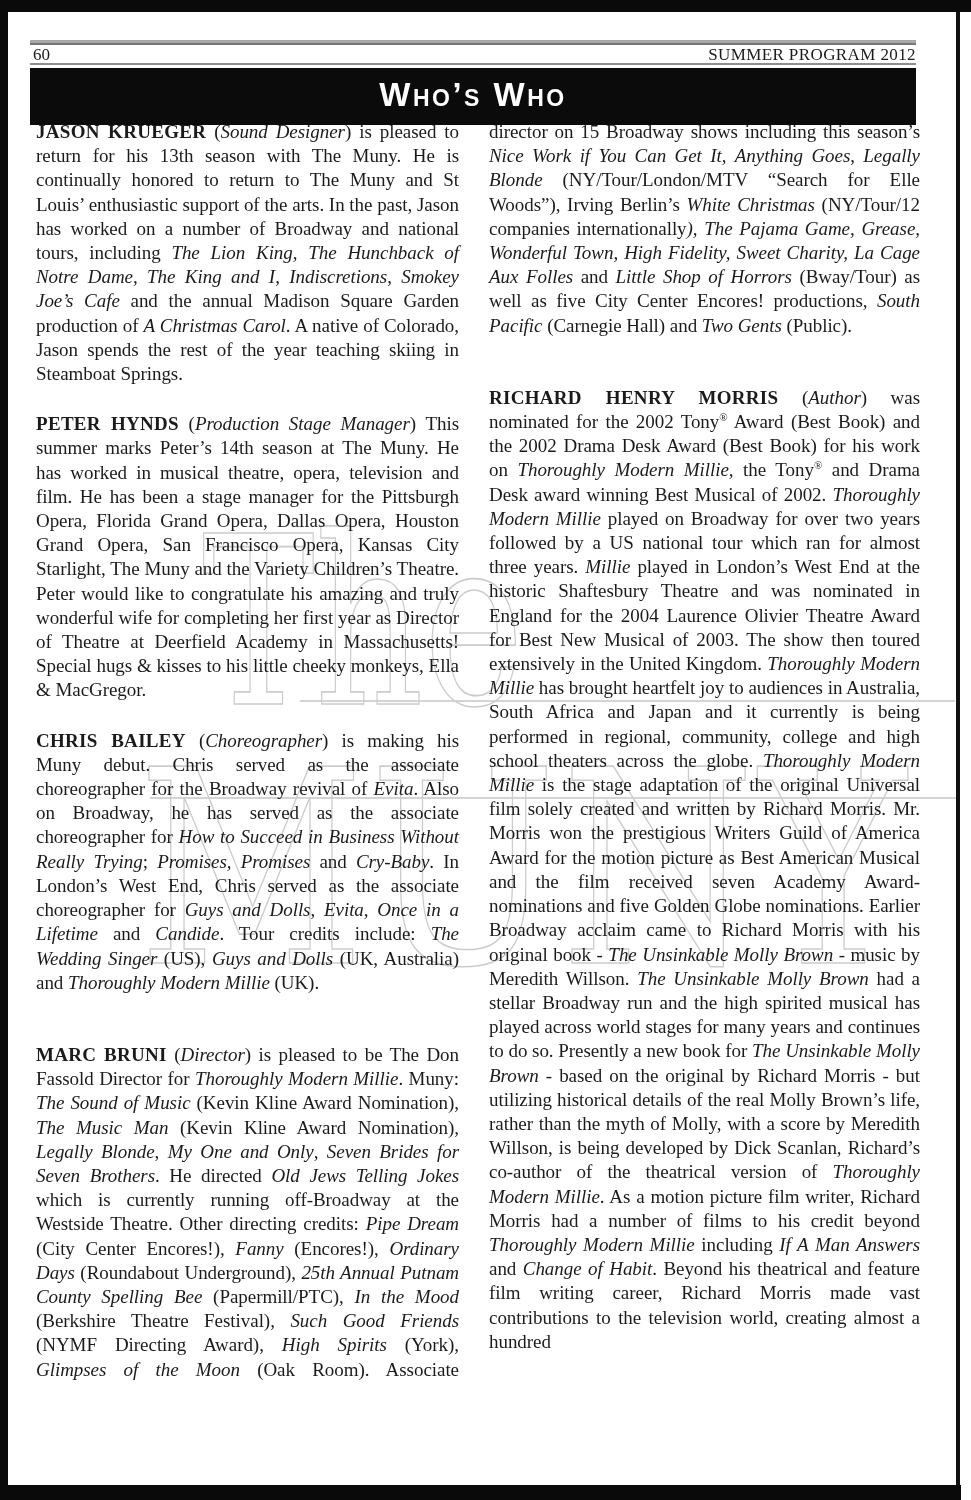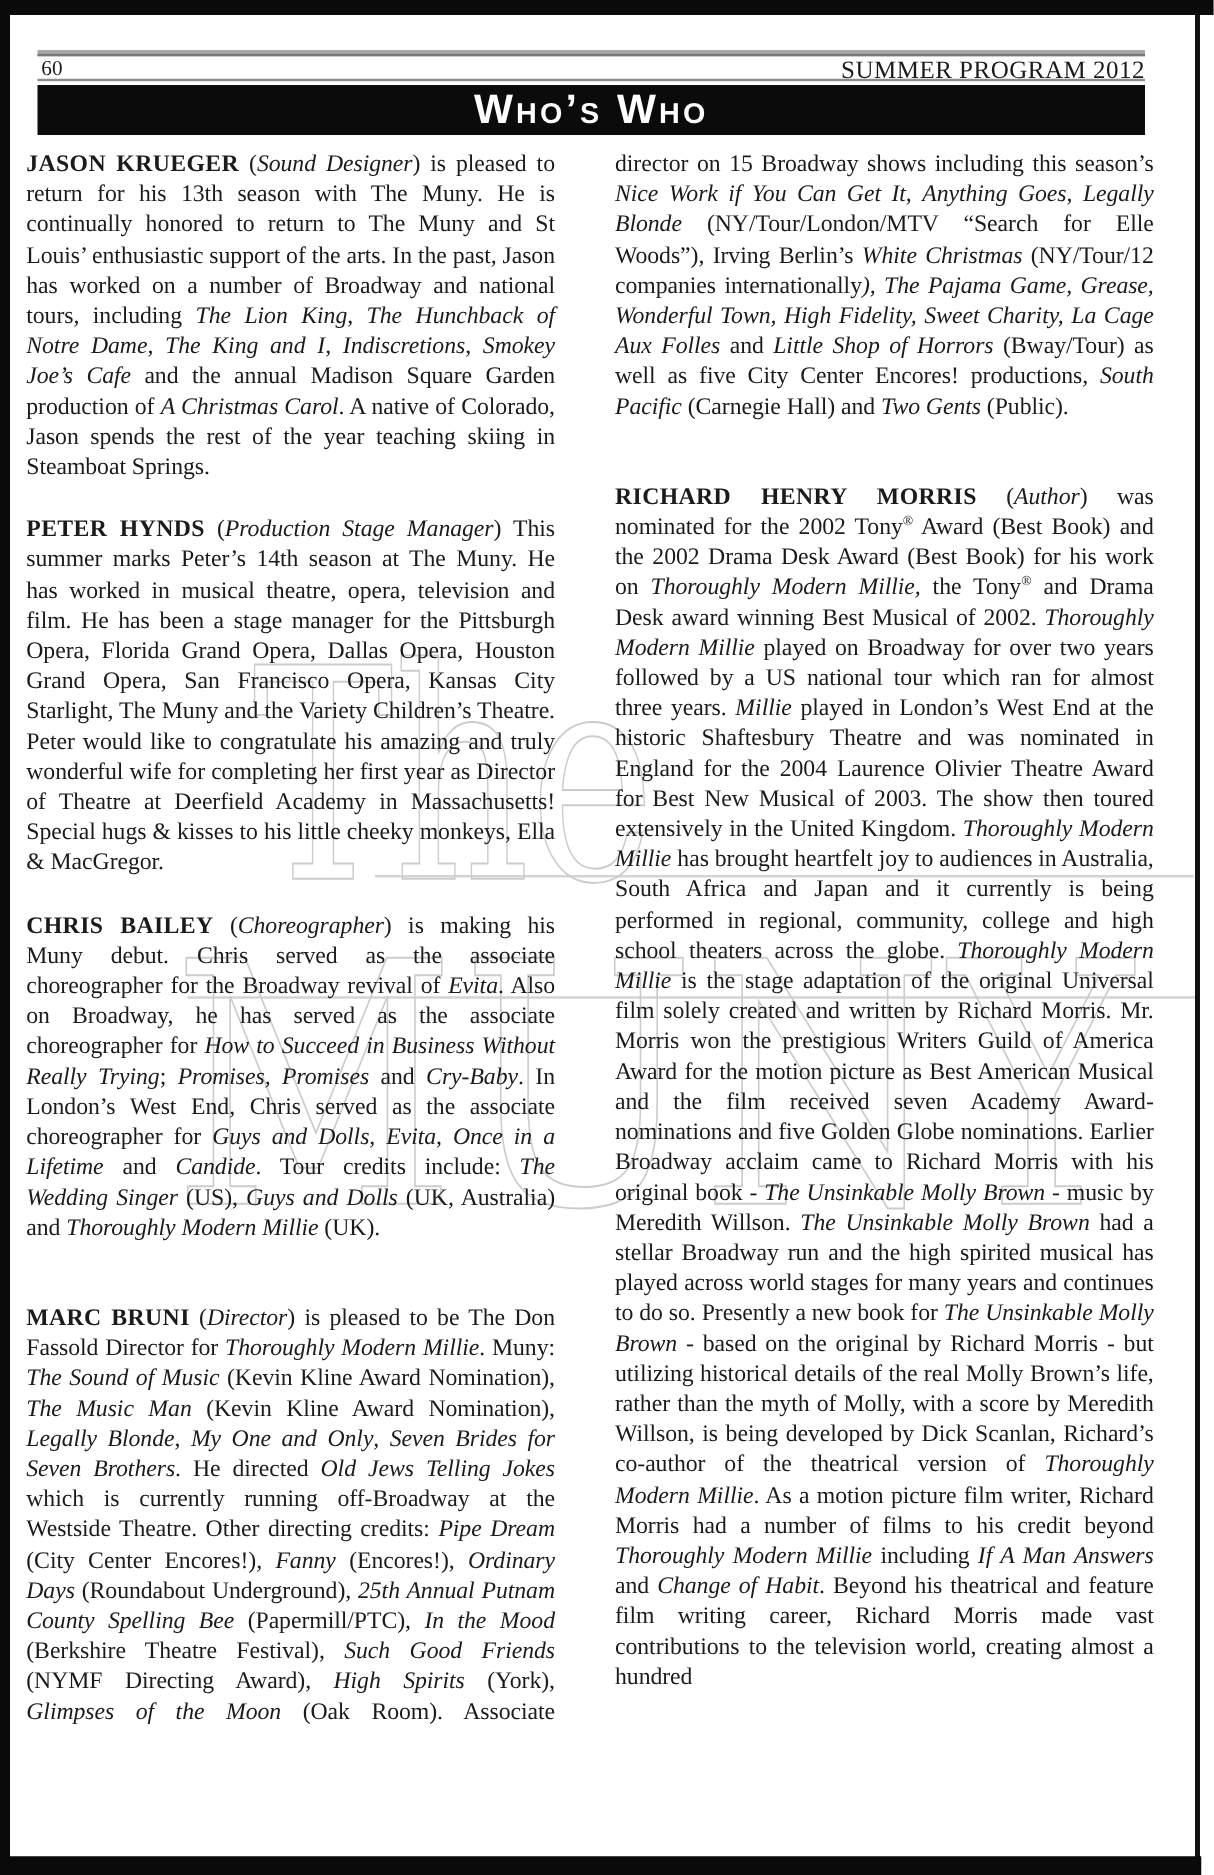--- a/index.html
+++ b/index.html
@@ -7,36 +7,36 @@
        font-family:"Liberation Serif",serif;color:#1b1b1b;}
   
   .frame-top{position:absolute;left:0;top:0;width:971px;height:12px;background:#0a0a0a;z-index:6;}
   .frame-left{position:absolute;left:0;top:0;width:8px;height:1500px;background:#0a0a0a;z-index:6;}
   .frame-bottom{position:absolute;left:0;top:1485px;width:961px;height:15px;background:#0a0a0a;z-index:6;}
   .frame-right{position:absolute;left:956px;top:0;width:4px;height:1500px;background:#111;z-index:5;}
   
   .rule-a{position:absolute;left:30px;top:40px;width:886px;height:3px;background:#a8a8a8;border-bottom:2px solid #777;z-index:3;}
   .rule-b{position:absolute;left:30px;top:63px;width:886px;height:2px;background:#8e8e8e;z-index:3;}
   .page-num{position:absolute;left:33px;top:45px;font-size:17px;z-index:3;}
-  .header-right{position:absolute;right:55px;top:45px;font-size:20px;letter-spacing:.4px;z-index:3;}
-  .banner{position:absolute;left:30px;top:68px;width:886px;height:40px;background:#0b0b0b;z-index:3;
+  .header-right{position:absolute;right:55px;top:45px;font-size:17px;letter-spacing:.4px;z-index:3;}
+  .banner{position:absolute;left:30px;top:68px;width:886px;height:57px;background:#0b0b0b;z-index:3;
           display:flex;align-items:center;justify-content:center;}
   .banner-title{color:#fff;font-family:"Liberation Sans",sans-serif;font-variant:small-caps;
                 font-weight:700;font-size:33px;letter-spacing:2.5px;line-height:1;padding-bottom:4px;}
   
   .watermark{position:absolute;inset:0;z-index:1;pointer-events:none;color:transparent;
              font-family:"DejaVu Serif",serif;border-radius:18px;}
   .wm-the{position:absolute;left:202px;top:505px;font-size:235px;line-height:1;
           -webkit-text-stroke:1.6px #cccccc;transform:scaleX(.72);transform-origin:left top;}
   .wm-muny{position:absolute;left:138px;top:735px;font-size:270px;line-height:1;letter-spacing:6px;
           -webkit-text-stroke:1.6px #cccccc;transform:scaleX(.82);transform-origin:left top;}
   .wm-line1{position:absolute;left:300px;top:700px;width:655px;height:2px;background:#d4d4d4;}
   .wm-line2{position:absolute;left:150px;top:797px;width:806px;height:2px;background:#d4d4d4;}
   
-  .columns{position:absolute;left:21px;top:120px;width:884px;display:flex;gap:48px;z-index:2;}
+  .columns{position:absolute;left:36px;top:120px;width:884px;display:flex;gap:30px;z-index:2;}
   .col{flex:0 0 auto;}
   .col0{width:423px;}
   .col1{width:431px;}
   .col p{margin:0 0 26px 0;font-size:19px;line-height:24.2px;text-align:justify;
          letter-spacing:-.05px;}
   .col p.cont{text-align-last:justify;margin-top:48px;}
   .bold{font-weight:bold;letter-spacing:.3px;}
   .it{font-style:italic;}
   .sup{font-size:.58em;vertical-align:super;line-height:0;}
 </style>

